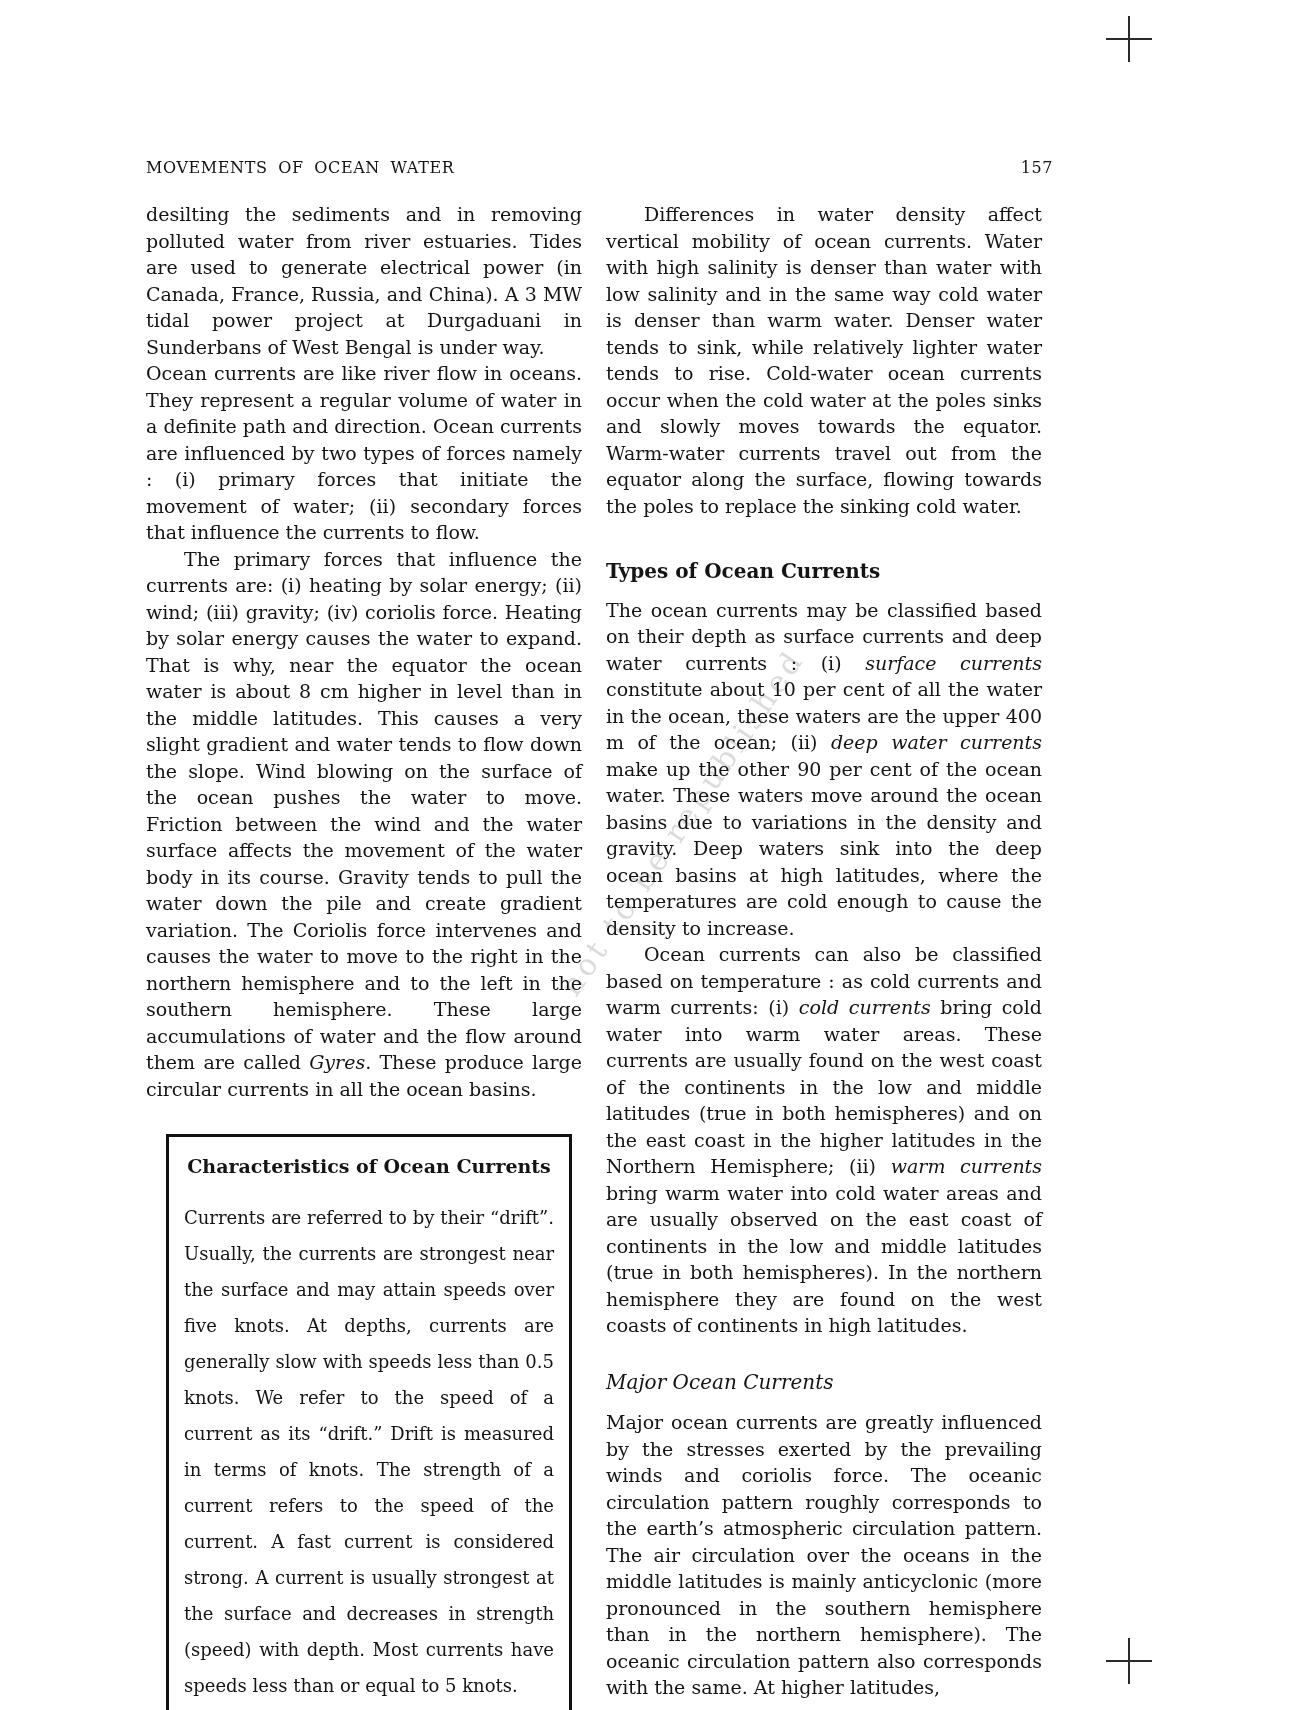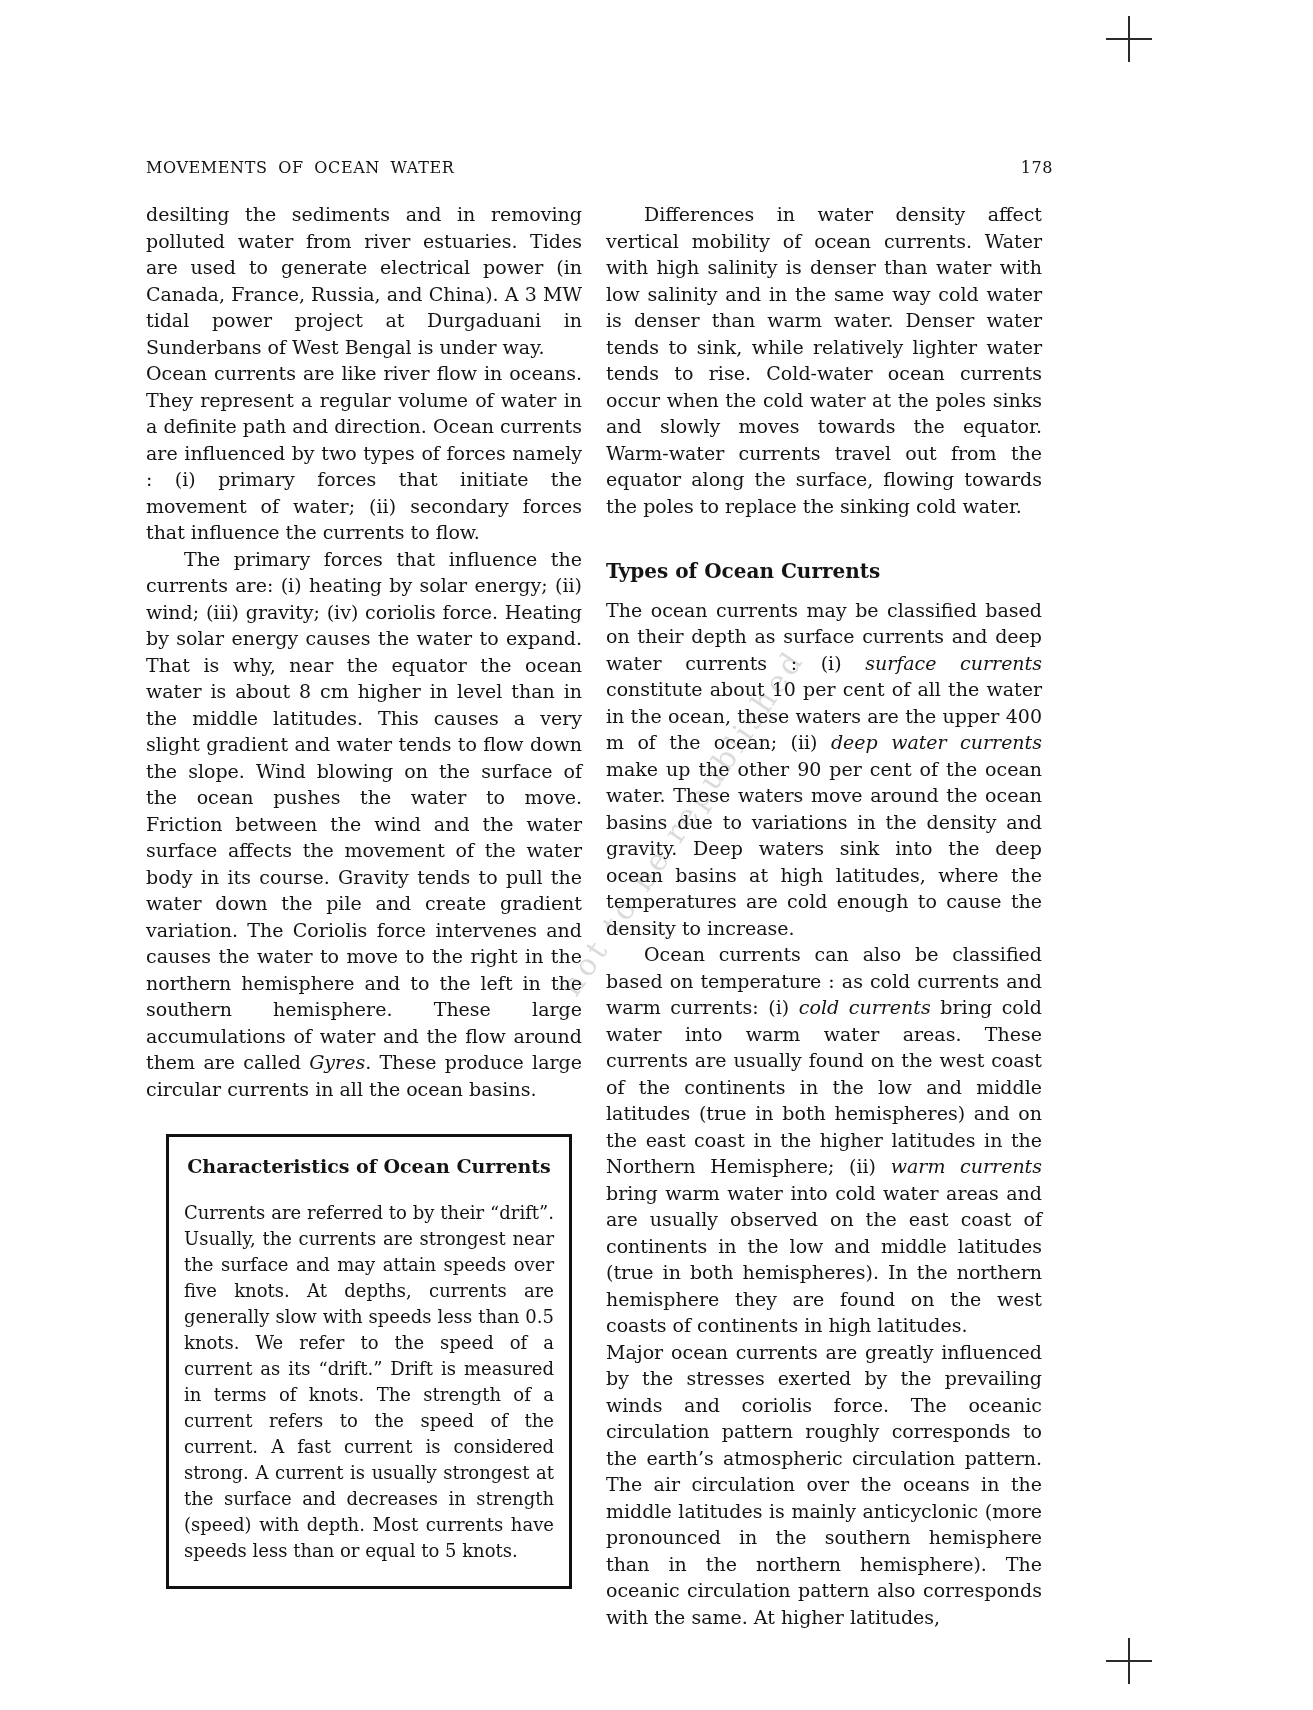--- a/index.html
+++ b/index.html
@@ -65,21 +65,21 @@
     padding: 16px 15px 22px 15px;
   }
   .char-box h3 {
     text-align: center;
     font-weight: bold;
     font-size: 19px;
     margin-bottom: 20px;
   }
   .char-box p {
     font-size: 18px;
-    line-height: 26px;
+    line-height: 36px;
     text-align: justify;
   }
   .watermark {
     position: absolute;
     left: 447px;
     top: 805px;
     width: 470px;
     transform: rotate(-56deg);
     transform-origin: center;
     color: #c8c8c8;
@@ -116,21 +116,21 @@
     <line x1="0" y1="23" x2="46" y2="23" stroke="#2a2a2a" stroke-width="2"></line>
     <line x1="23" y1="0" x2="23" y2="46" stroke="#2a2a2a" stroke-width="2"></line>
   </svg>
 
   <div class="watermark">not to be republished</div>
 
   <div class="content">
 
     <div class="running-head">
       <span>MOVEMENTS OF OCEAN WATER</span>
-      <span>178</span>
+      <span>157</span>
     </div>
 
     <div class="columns">
 
       <div class="col">
         <p>desilting the sediments and in removing polluted water from river estuaries. Tides are used to generate electrical power (in Canada, France, Russia, and China). A 3 MW tidal power project at Durgaduani in Sunderbans of West Bengal is under way.</p>
 
 
         <p>Ocean currents are like river flow in oceans. They represent a regular volume of water in a definite path and direction. Ocean currents are influenced by two types of forces namely : (i) primary forces that initiate the movement of water; (ii) secondary forces that influence the currents to flow.</p>
 
@@ -144,20 +144,21 @@
 
       <div class="col">
         <p class="indent">Differences in water density affect vertical mobility of ocean currents. Water with high salinity is denser than water with low salinity and in the same way cold water is denser than warm water. Denser water tends to sink, while relatively lighter water tends to rise. Cold-water ocean currents occur when the cold water at the poles sinks and slowly moves towards the equator. Warm-water currents travel out from the equator along the surface, flowing towards the poles to replace the sinking cold water.</p>
 
         <h2 class="bold-heading">Types of Ocean Currents</h2>
 
         <p><span>The ocean currents may be classified based on their depth as surface currents and deep water currents : (i) </span><em>surface currents</em><span> constitute about 10 per cent of all the water in the ocean, these waters are the upper 400 m of the ocean; (ii) </span><em>deep water currents</em><span> make up the other 90 per cent of the ocean water. These waters move around the ocean basins due to variations in the density and gravity. Deep waters sink into the deep ocean basins at high latitudes, where the temperatures are cold enough to cause the density to increase.</span></p>
 
         <p class="indent"><span>Ocean currents can also be classified based on temperature : as cold currents and warm currents: (i) </span><em>cold currents</em><span> bring cold water into warm water areas. These currents are usually found on the west coast of the continents in the low and middle latitudes (true in both hemispheres) and on the east coast in the higher latitudes in the Northern Hemisphere; (ii) </span><em>warm currents</em><span> bring warm water into cold water areas and are usually observed on the east coast of continents in the low and middle latitudes (true in both hemispheres). In the northern hemisphere they are found on the west coasts of continents in high latitudes.</span></p>
 
+        <h2 class="italic-heading">Major Ocean Currents</h2>
 
         <p>Major ocean currents are greatly influenced by the stresses exerted by the prevailing winds and coriolis force. The oceanic circulation pattern roughly corresponds to the earth’s atmospheric circulation pattern. The air circulation over the oceans in the middle latitudes is mainly anticyclonic (more pronounced in the southern hemisphere than in the northern hemisphere). The oceanic circulation pattern also corresponds with the same. At higher latitudes,</p>
       </div>
 
     </div>
   </div>
 
 
 </div>
 

